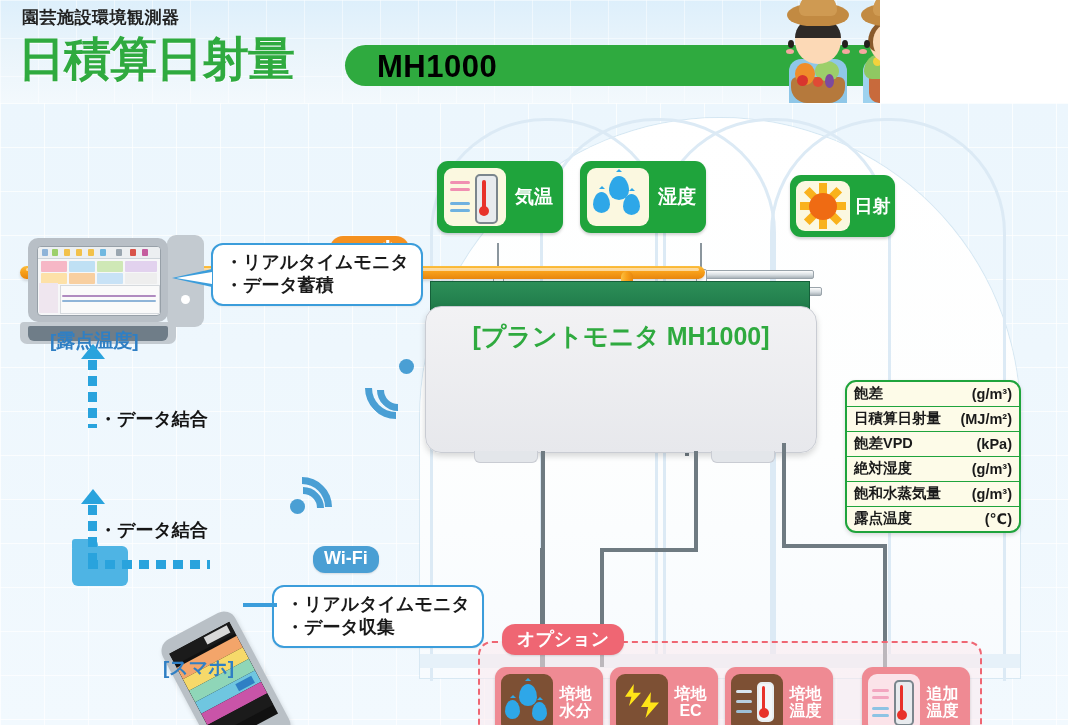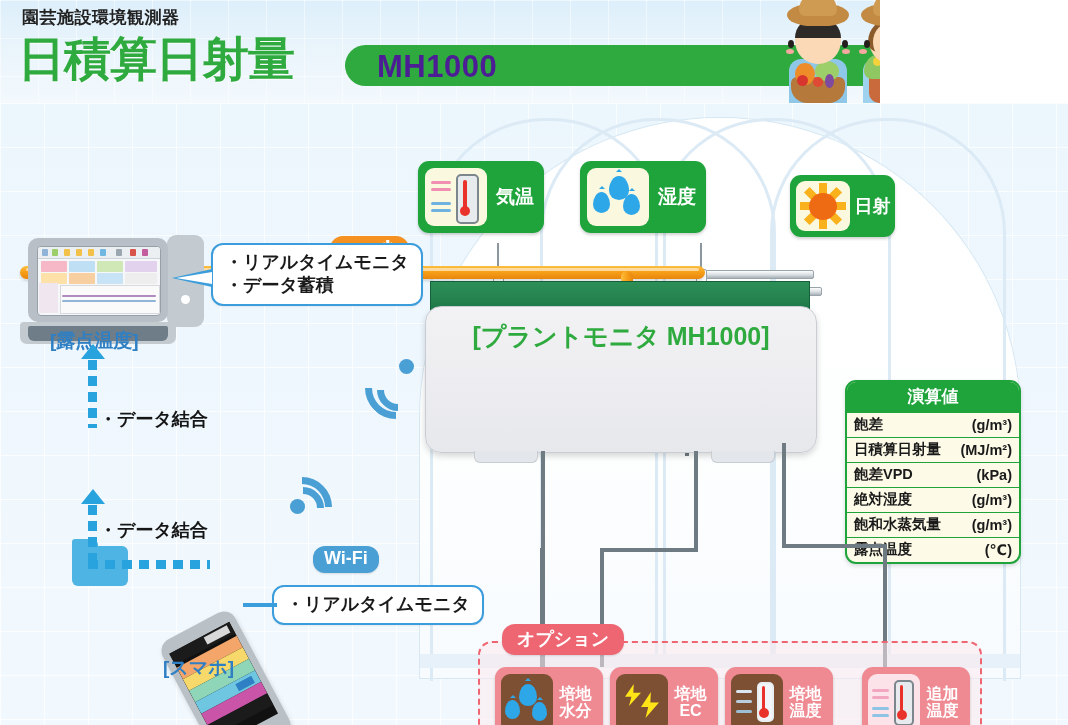--- a/index.html
+++ b/index.html
@@ -35,21 +35,21 @@
     font-size:47px;font-weight:900;color:#2faa3f;
     letter-spacing:-1px;white-space:nowrap;
     text-shadow:0 1px 0 rgba(255,255,255,.8);
   }
   .model-pill{
     position:absolute;left:345px;top:45px;width:668px;height:41px;
     background:#2faa3f;border-radius:21px;
   }
   .model-pill span{
     position:absolute;left:32px;top:4px;
-    font-size:31px;font-weight:900;color:#4c1d95;letter-spacing:.5px;
+    font-size:31px;font-weight:900;color:#000000;letter-spacing:.5px;
   }
 
   
   .farmers{position:absolute;left:770px;top:2px;width:180px;height:101px;}
   .farmer{position:absolute;bottom:0;}
   .f-boy{left:6px;width:84px;height:99px;}
   .f-girl{left:78px;width:88px;height:99px;}
   .hat{
     position:absolute;left:50%;top:0;transform:translateX(-50%);
     width:62px;height:22px;background:#c28a42;border-radius:31px/14px;
@@ -433,21 +433,21 @@
       <div class="lbl">日射</div>
     </div>
 
     <div class="device-topbar"></div>
     <div class="device">
       <div class="device-title">[プラントモニタ MH1000]</div>
       <div class="dev-feet" style="left:48px;top:144px;"></div>
       <div class="dev-feet" style="left:285px;top:144px;"></div>
     </div>
 
-    <div class="badge green dev-sensor" style="left:418px;width:126px;">
+    <div class="badge green dev-sensor" style="left:437px;width:126px;">
       <div class="iconbox ib-cream" style="position:relative;">
         <div class="wave" style="left:6px;top:13px;width:20px;background:#f08fb2;"></div>
         <div class="wave" style="left:6px;top:20px;width:20px;background:#f08fb2;"></div>
         <div class="wave" style="left:6px;top:34px;width:20px;background:#6fb2e0;"></div>
         <div class="wave" style="left:6px;top:41px;width:20px;background:#6fb2e0;"></div>
         <div class="thermo" style="left:31px;top:6px;width:19px;height:46px;"></div>
         <div class="thermo-col" style="left:38px;top:12px;width:4px;height:30px;"></div>
         <div class="thermo-bulb" style="left:35px;top:38px;"></div>
       </div>
       <div class="lbl">気温</div>
@@ -457,21 +457,20 @@
       <div class="iconbox ib-cream" style="position:relative;">
         <div class="drop" style="left:22px;top:8px;width:20px;height:24px;"></div>
         <div class="drop" style="left:6px;top:24px;width:17px;height:21px;"></div>
         <div class="drop" style="left:36px;top:26px;width:17px;height:21px;"></div>
       </div>
       <div class="lbl">湿度</div>
     </div>
 
 
     <div class="calc">
-      <div class="calc-head">演算値</div>
       <div class="calc-row">
         <span>飽差</span>
         <span class="calc-unit">(g/m³)</span>
       </div>
       <div class="calc-row">
         <span>日積算日射量</span>
         <span class="calc-unit">(MJ/m²)</span>
       </div>
       <div class="calc-row">
         <span>飽差VPD</span>
@@ -629,20 +628,21 @@
         <div class="ph-band" style="top:81px;background:#1b1b1b;"></div>
         <div style="position:absolute;right:6px;top:58px;width:18px;height:8px;background:#2f7fc4;"></div>
 
       </div>
 
     </div>
     <div class="loc-label" style="left:163px;top:552px;">[スマホ]</div>
 
     <div class="callout" style="left:272px;top:482px;">
       <div>・リアルタイムモニタ</div>
+      <div>・データ収集</div>
     </div>
     <div style="position:absolute;left:243px;top:500px;width:34px;height:4px;background:#3b9ddb;"></div>
 
     <div class="wifi-badge">Wi-Fi</div>
     <div style="position:absolute;left:270px;top:372px;width:60px;height:60px;">
       <div class="wifi2-arc" style="left:2px;top:2px;width:46px;height:46px;transform:rotate(45deg);"></div>
       <div class="wifi2-arc" style="left:12px;top:12px;width:28px;height:28px;transform:rotate(45deg);"></div>
       <div class="wifi-dot" style="left:20px;top:24px;"></div>
     </div>
     <div style="position:absolute;left:363px;top:252px;width:62px;height:62px;">

